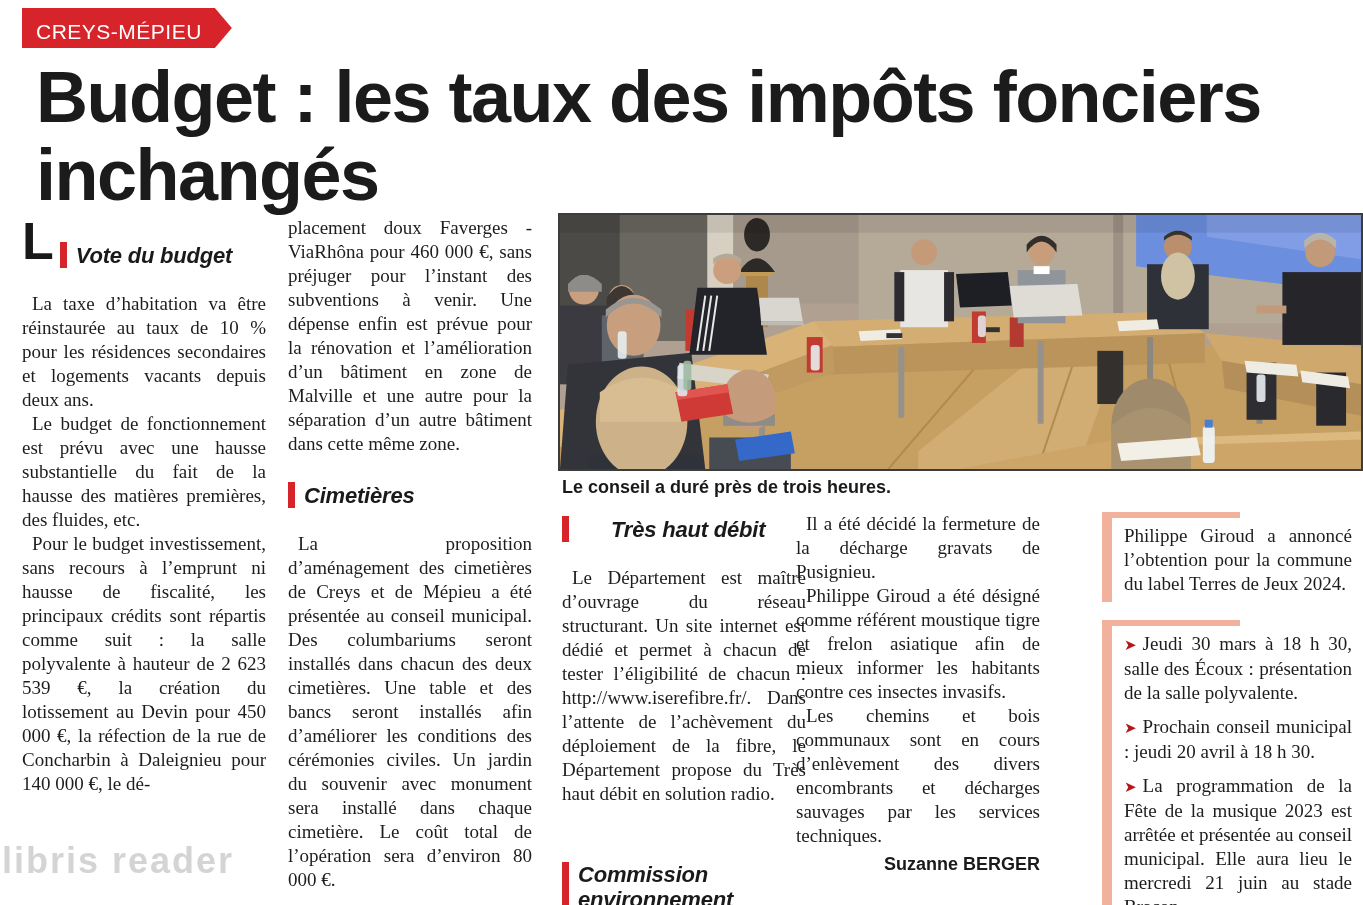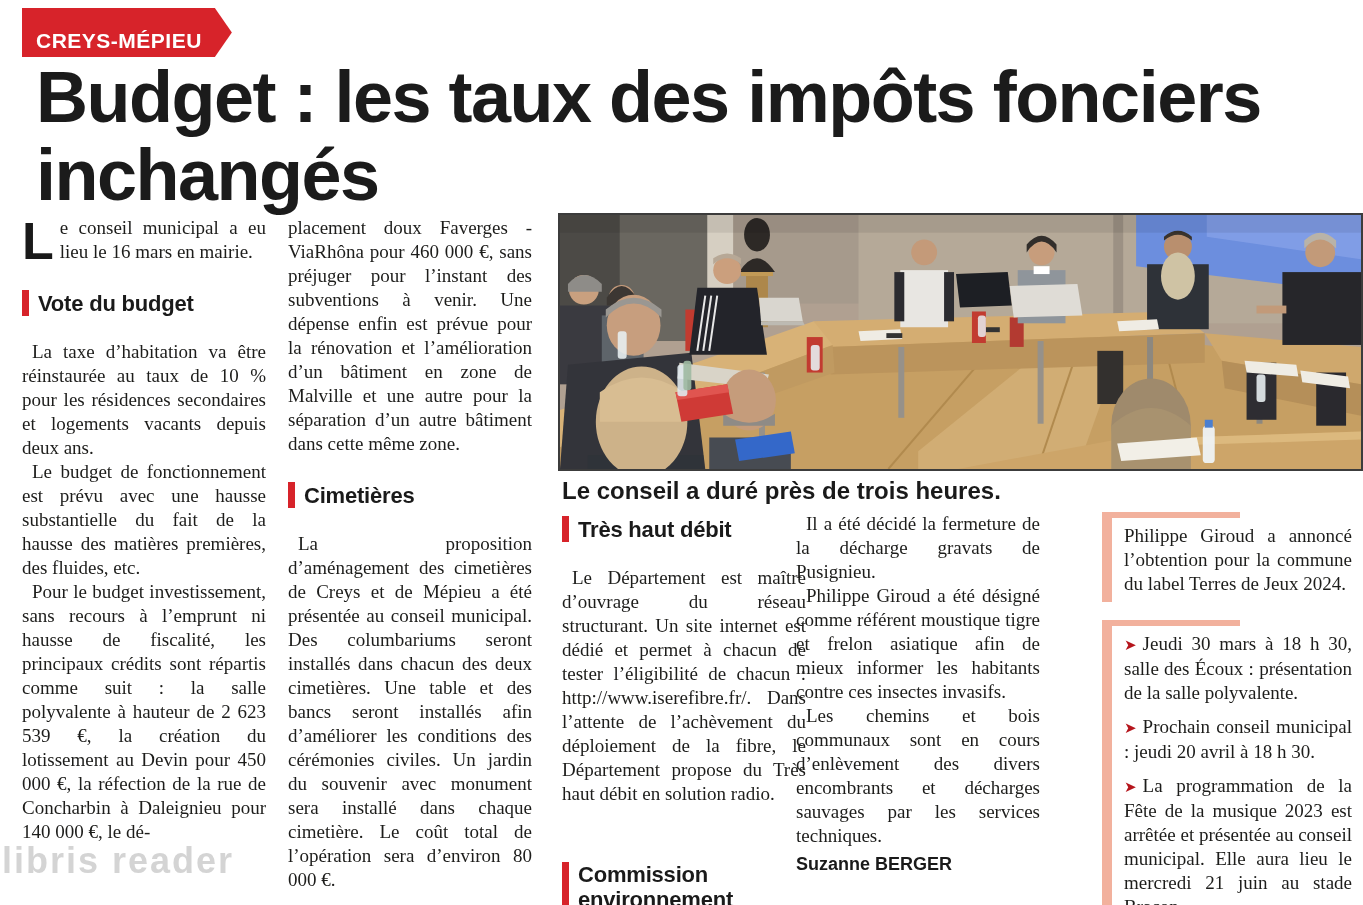--- a/index.html
+++ b/index.html
@@ -1,22 +1,22 @@
 <!DOCTYPE html>
 <html><head>
 <meta charset="utf-8">
 <style>
   html,body{margin:0;padding:0;background:#ffffff;}
   .page{position:relative;width:1363px;height:905px;background:#ffffff;overflow:hidden;
         font-family:"Liberation Serif", serif;color:#1d1d1b;}
 
   
   .tag{position:absolute;left:22px;top:8px;height:33px;background:#d7232a;color:#fff;
-       font-family:"Liberation Sans", sans-serif;font-weight:bold;font-size:21px;
-       line-height:33px;padding:16px 30px 0 14px;letter-spacing:.5px;
+       font-family:"Liberation Sans", sans-serif;font-weight:normal;font-size:21px;
+       line-height:33px;padding:7px 30px 0 14px;letter-spacing:.5px;
        clip-path:polygon(0 0, calc(100% - 17px) 0, 100% 50%, calc(100% - 17px) 100%, 0 100%);}
 
   
   .headline{position:absolute;left:20px;top:42px;width:1330px;margin:16px;
             font-family:"Liberation Sans", sans-serif;font-weight:800;color:#1b1b1b;
             font-size:72px;line-height:1.09;letter-spacing:-1.5px;white-space:pre-line;}
 
   
   .col{position:absolute;width:244px;}
   .col1{left:22px;top:216px;}
@@ -25,36 +25,36 @@
   .col4{left:796px;top:512px;}
   .col5{left:1102px;top:512px;width:250px;}
 
   p.body{margin:0;font-size:19px;line-height:24px;text-align:justify;text-indent:10px;
          hyphens:none;}
   p.body.noindent{text-indent:0;}
 
   .dropcap{float:left;font-family:"Liberation Sans", sans-serif;font-weight:800;
            font-size:52px;line-height:42px;padding:4px 6px 0 0;color:#191919;}
 
-  .sec{display:flex;align-items:center;margin:26px 0 24px 0;}
+  .sec{display:flex;align-items:center;margin:26px 0 24px 0;font-style:italic;}
   .sec .bar{flex:0 0 7px;background:#d7232a;margin-right:9px;align-self:stretch;min-height:26px;}
   .sec h2{margin:0;font-family:"Liberation Sans", sans-serif;font-weight:bold;color:#1a1a1a;
           font-size:22px;line-height:25px;white-space:pre-line;letter-spacing:-.2px;}
-  .sec.first{margin-top:4px;}
+  .sec.first{margin-top:4px;gap:33px;}
   .sec.push{margin-top:56px;}
 
-  .byline{margin-top:6px;font-family:"Liberation Sans", sans-serif;
+  .byline{margin-top:6px;text-align:right;font-family:"Liberation Sans", sans-serif;
           font-weight:bold;font-size:18px;color:#1a1a1a;}
 
   
   .photo{position:absolute;left:558px;top:213px;width:805px;height:258px;
          border:2px solid #3c3c3c;box-sizing:border-box;background:#b3a394;}
   .photo svg{display:block;width:100%;height:100%;}
   .caption{position:absolute;left:562px;top:477px;width:800px;
-           font-family:"Liberation Sans", sans-serif;font-weight:bold;font-size:24px;color:#1a1a1a;}
+           font-family:"Liberation Sans", sans-serif;font-weight:bold;font-size:18px;color:#1a1a1a;}
 
   
   .side-item{position:relative;padding:12px 0 6px 22px;margin-bottom:18px;}
   .side-item::before{content:"";position:absolute;left:0;top:0;bottom:0;width:10px;background:#f2b19d;}
   .side-item::after{content:"";position:absolute;left:10px;top:0;height:6px;width:128px;background:#f2b19d;}
   .side-item p{margin:0;font-size:19px;line-height:24px;text-align:justify;}
   .side-item p + p{margin-top:10px;}
   .arrow{color:#b5151c;font-size:15px;padding-right:6px;font-family:"DejaVu Sans", sans-serif;}
 
   
@@ -68,21 +68,21 @@
 <div class="page">
 
   <div class="tag">
     <span>CREYS-MÉPIEU</span>
   </div>
 
   <h1 class="headline">Budget : les taux des impôts fonciers
 inchangés</h1>
 
   <div class="col col1">
-    <p class="body noindent"><span class="dropcap">L</span><span>e conseil municipal a eu lieu le 16 mars en mairie.</span></p>
+    <p class="body noindent"><span class="dropcap">L</span></p>
     <div class="sec">
       <span class="bar"></span>
       <h2>Vote du budget</h2>
     </div>
     <p class="body">La taxe d’habitation va être réinstaurée au taux de 10 % pour les résidences secondaires et logements vacants depuis deux ans.</p>
     <p class="body">Le budget de fonctionnement est prévu avec une hausse substantielle du fait de la hausse des matières premières, des fluides, etc.</p>
     <p class="body">Pour le budget investissement, sans recours à l’emprunt ni hausse de fiscalité, les principaux crédits sont répartis comme suit : la salle polyvalente à hauteur de 2 623 539 €, la création du lotissement au Devin pour 450 000 €, la réfection de la rue de Concharbin à Daleignieu pour 140 000 €, le dé-</p>
   </div>
 
   <div class="col col2">

